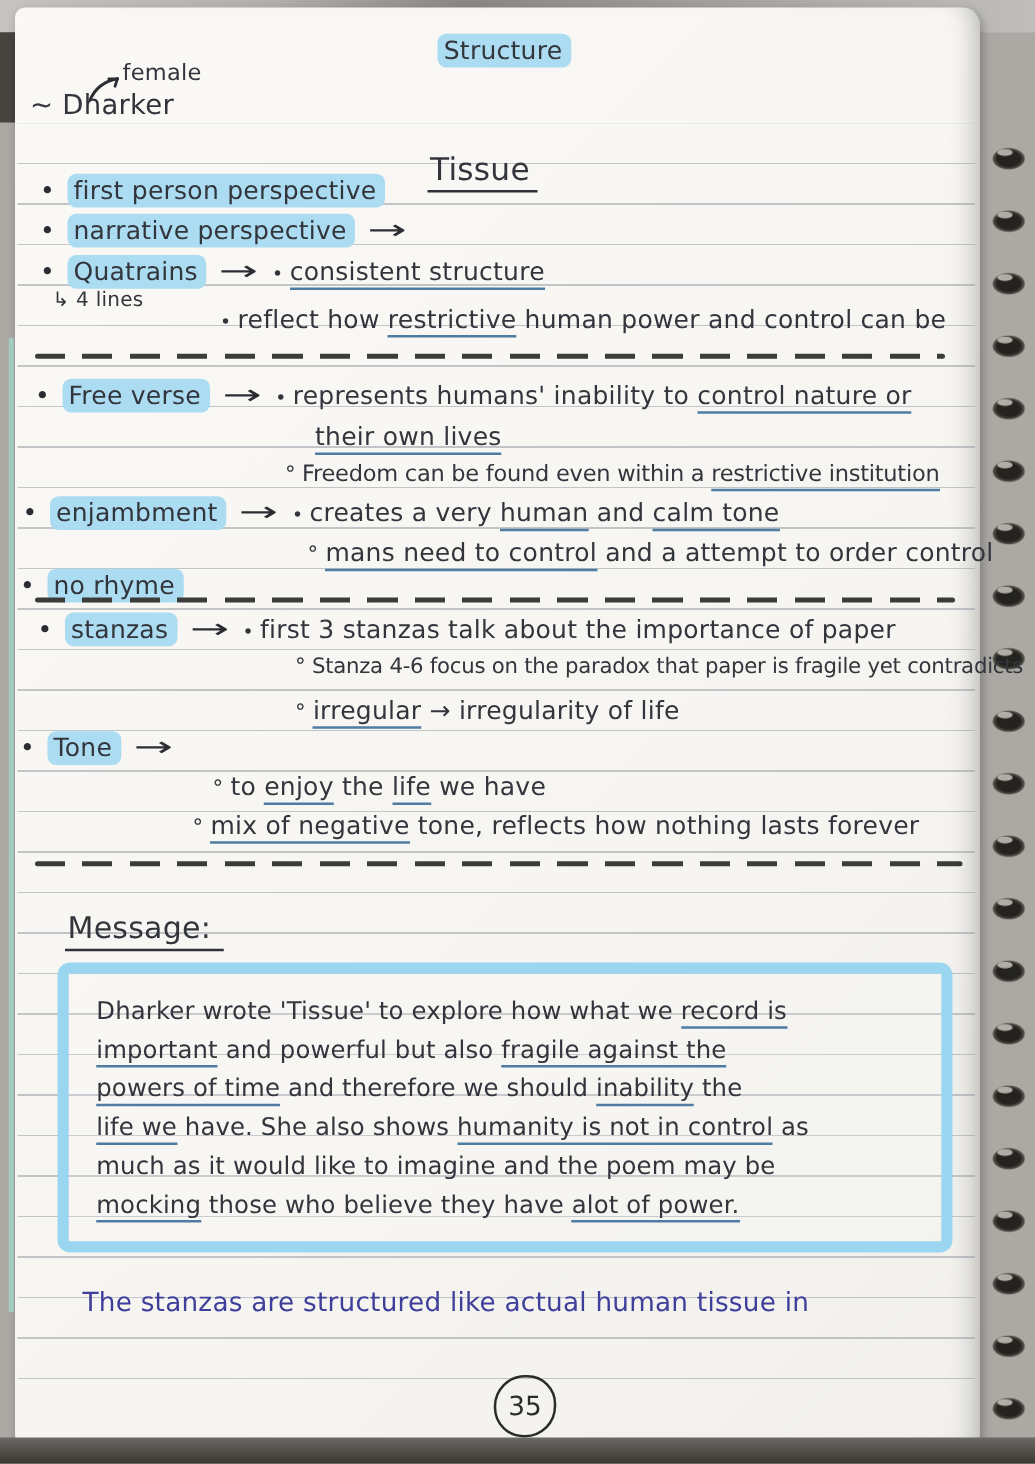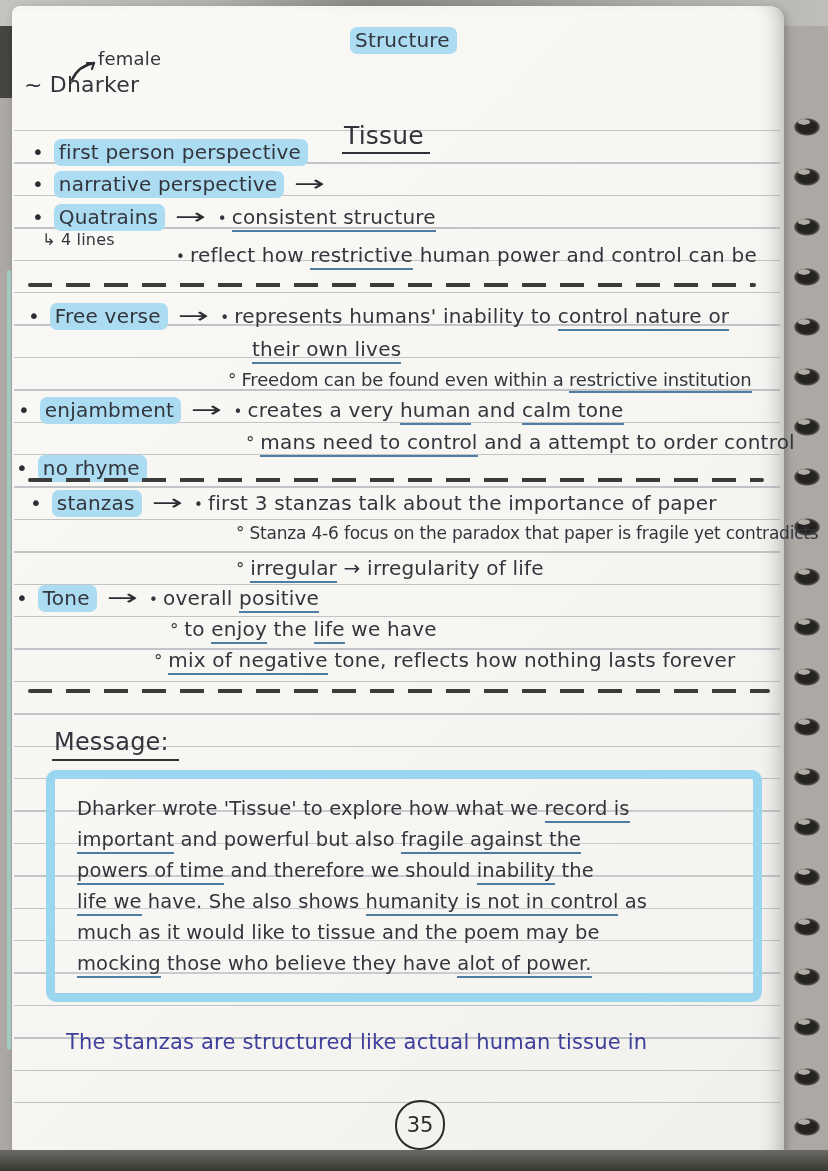--- a/index.html
+++ b/index.html
@@ -145,39 +145,38 @@
     <span class="note m2 tight"><span>Stanza 4-6 focus on the paradox that paper is fragile yet contradicts</span></span>
   </div>
   <div class="row" style="left:236px;top:556px;">
     <span class="note m2"><span class="ul">irregular</span><span> → irregularity of life</span></span>
   </div>
 
   <div class="row" style="left:16px;top:585px;">
     <span class="bullet"></span>
     <span class="hw hl" style="position:static;">Tone</span>
     <span class="arrow"></span>
-    <span class="note m1"><span>overall </span><span class="ul">positive</span></span>
   </div>
   <div class="row" style="left:170px;top:617px;">
     <span class="note m2"><span>to </span><span class="ul">enjoy</span><span> the </span><span class="ul">life</span><span> we have</span></span>
   </div>
   <div class="row" style="left:154px;top:648px;">
     <span class="note m2"><span class="ul">mix of negative</span><span> tone, reflects how nothing lasts forever</span></span>
   </div>
 
   <div class="dash" style="left:28px;top:689px;width:742px;"></div>
 
   <div class="hw msg-heading" style="left:52px;top:728px;">Message:</div>
   <div class="msg-box">
     <div class="msg-lines">
       <div class="msg-line"><span>Dharker wrote 'Tissue' to explore how what we </span><span class="ul">record is</span></div>
       <div class="msg-line"><span class="ul">important</span><span> and powerful but also </span><span class="ul">fragile against the</span></div>
       <div class="msg-line"><span class="ul">powers of time</span><span> and therefore we should </span><span class="ul">inability</span><span> the</span></div>
       <div class="msg-line"><span class="ul">life we</span><span> have. She also shows </span><span class="ul">humanity is not in control</span><span> as</span></div>
-      <div class="msg-line"><span>much as it would like to tissue and the poem may be</span></div>
+      <div class="msg-line"><span>much as it would like to imagine and the poem may be</span></div>
       <div class="msg-line"><span class="ul">mocking</span><span> those who believe they have </span><span class="ul">alot of power.</span></div>
     </div>
   </div>
 
   <div class="hw footnote" style="left:66px;top:1030px;font-size:21px;">The stanzas are structured like actual human tissue in</div>
 
   <div class="page-circle">
     <span>35</span>
   </div>
 

